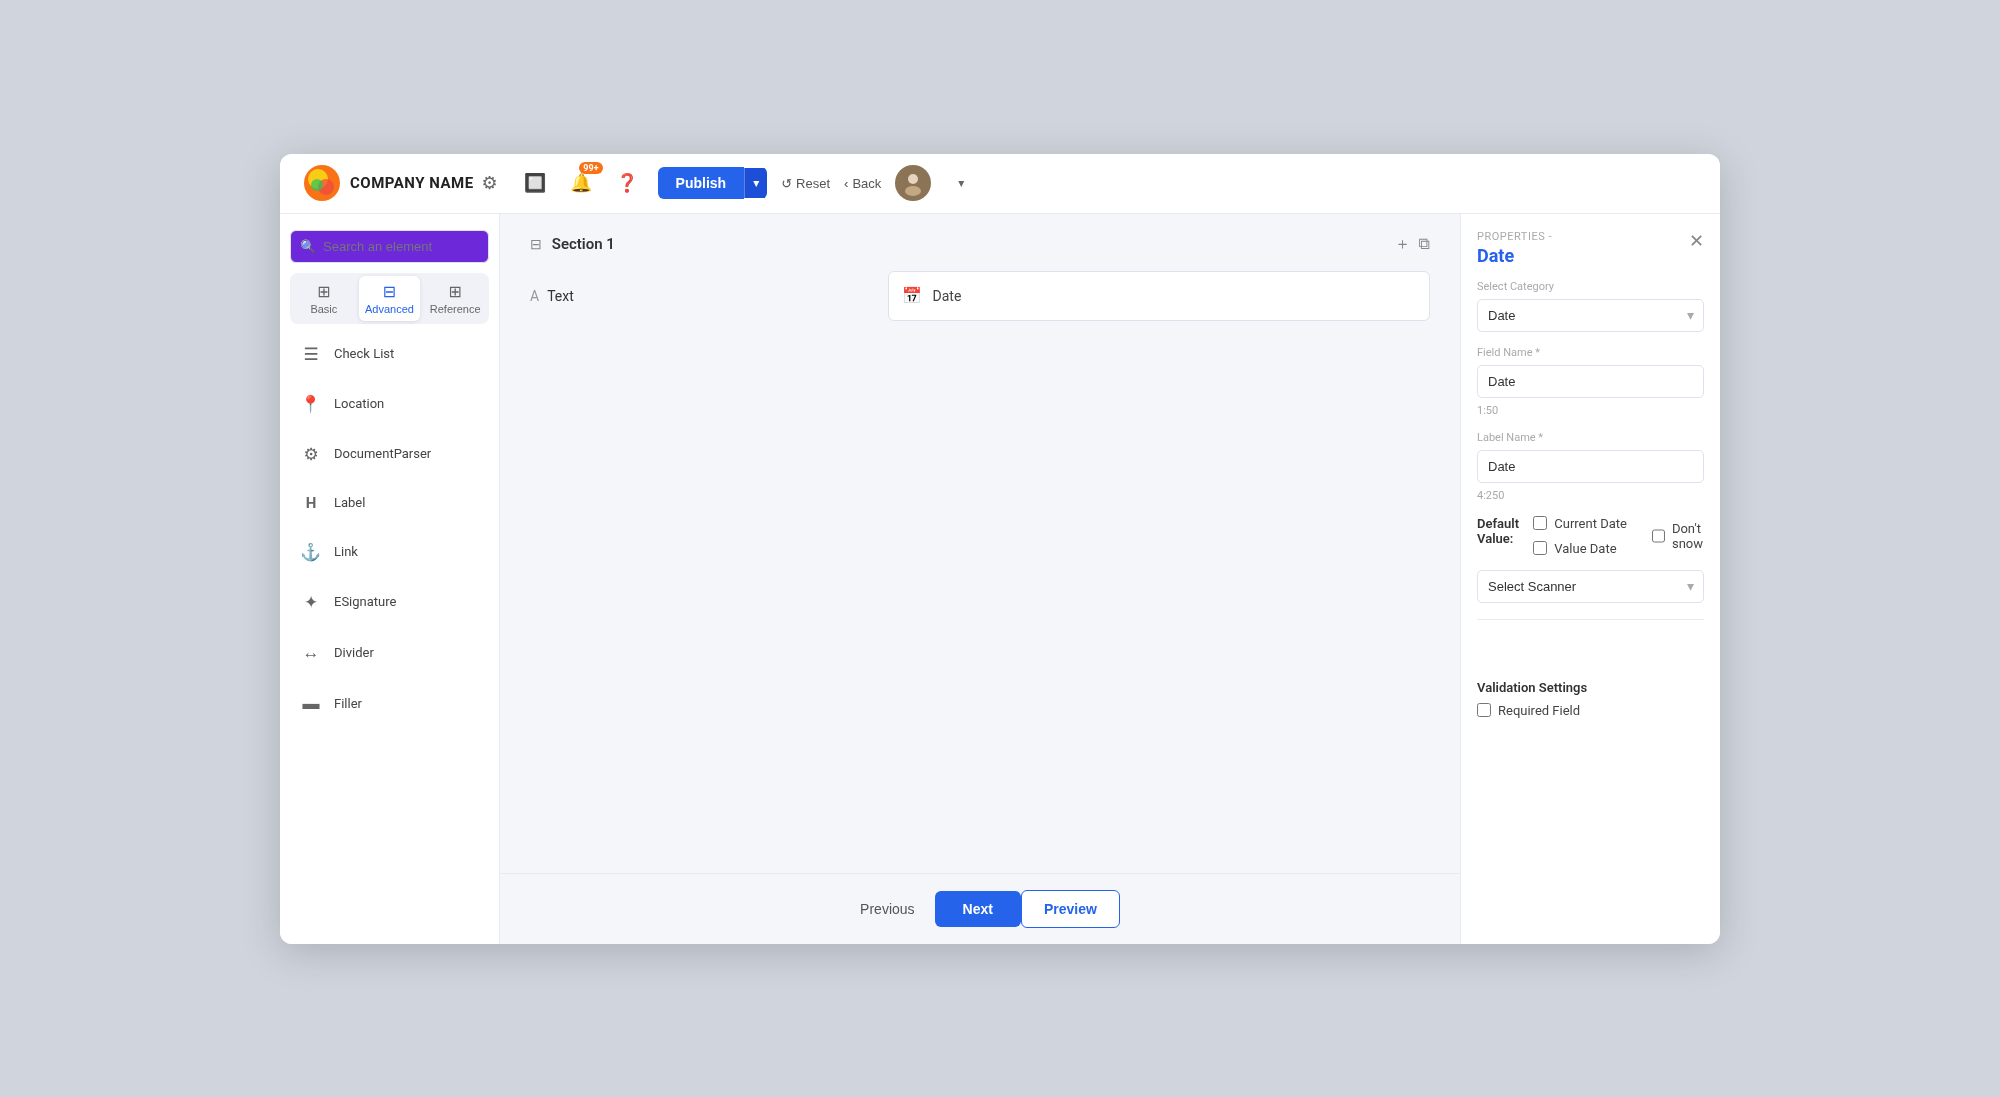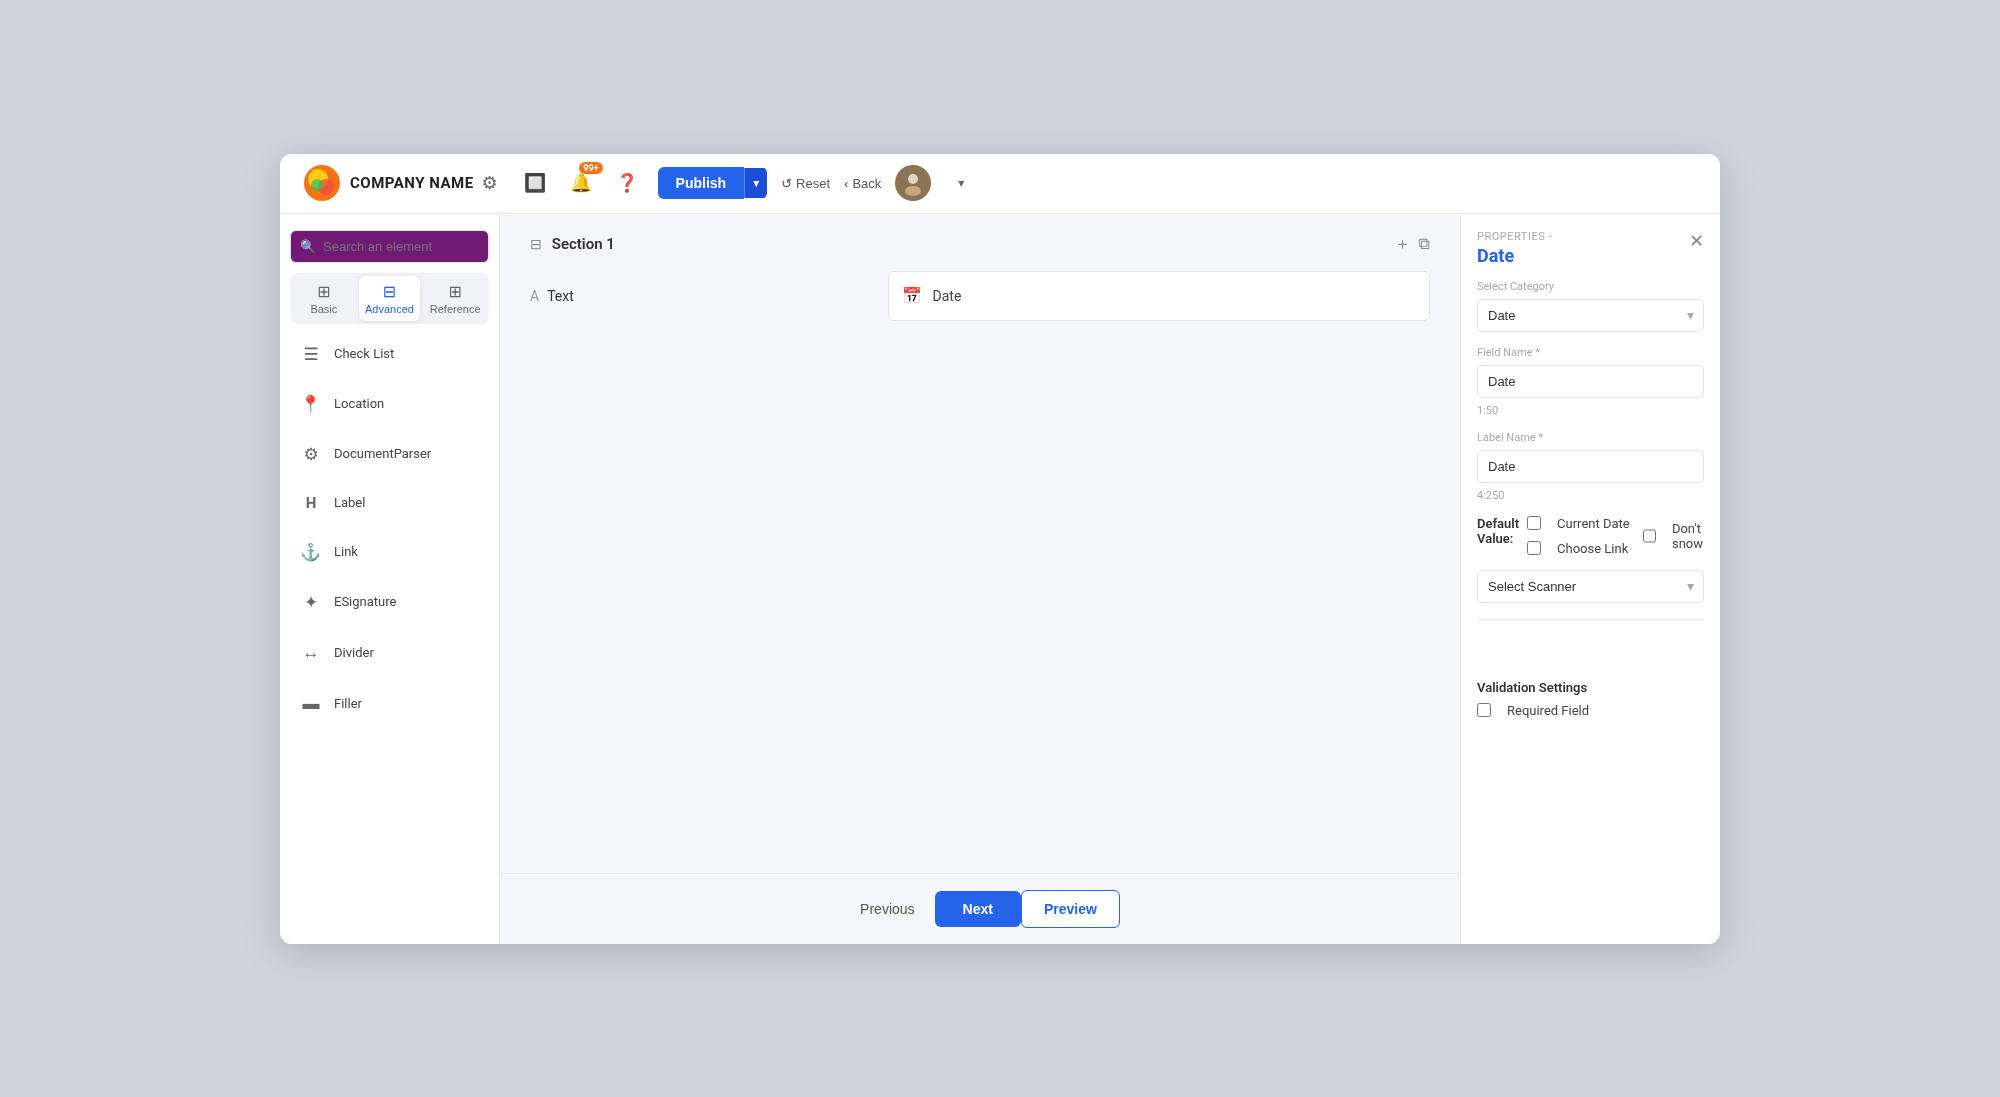--- a/index.html
+++ b/index.html
@@ -184,21 +184,21 @@
     .search-input-wrap {
       position: relative;
     }
     .search-input {
       width: 100%;
       padding: 8px 12px 8px 32px;
       border: 1px solid #dde2ee;
       border-radius: 6px;
       font-size: 13px;
       color: #aaa;
-      background: #701a75;
+      background: #6d28d9;
       outline: none;
     }
     .search-icon-inner {
       position: absolute;
       left: 10px;
       top: 50%;
       transform: translateY(-50%);
       color: #aaa;
       font-size: 13px;
     }
@@ -453,21 +453,21 @@
       gap: 8px;
     }
     .default-value-label {
       font-size: 13px;
       font-weight: 600;
       color: #333;
     }
     .checkbox-row {
       display: flex;
       align-items: center;
-      gap: 16px;
+      gap: 7px;
       font-size: 13px;
       color: #444;
     }
     .checkbox-row input[type="checkbox"] {
       width: 14px;
       height: 14px;
       cursor: pointer;
     }
     .validation-section {
       display: flex;
@@ -657,21 +657,21 @@
 
       <div class="default-value-section">
         <div class="default-value-label">Default Value:</div>
         <div style="display:flex; gap:10px; flex-wrap:wrap;">
           <label class="checkbox-row">
             <input type="checkbox" style="">
             <span>Current Date</span>
           </label>
           <label class="checkbox-row">
             <input type="checkbox" style="">
-            <span>Choose Link</span>
+            <span>Value Date</span>
           </label>
         </div>
         <label class="checkbox-row">
           <input type="checkbox" style="">
           <span>Don't snow</span>
         </label>
       </div>
 
       <div class="panel-field-group">
         <div class="select-wrap">

